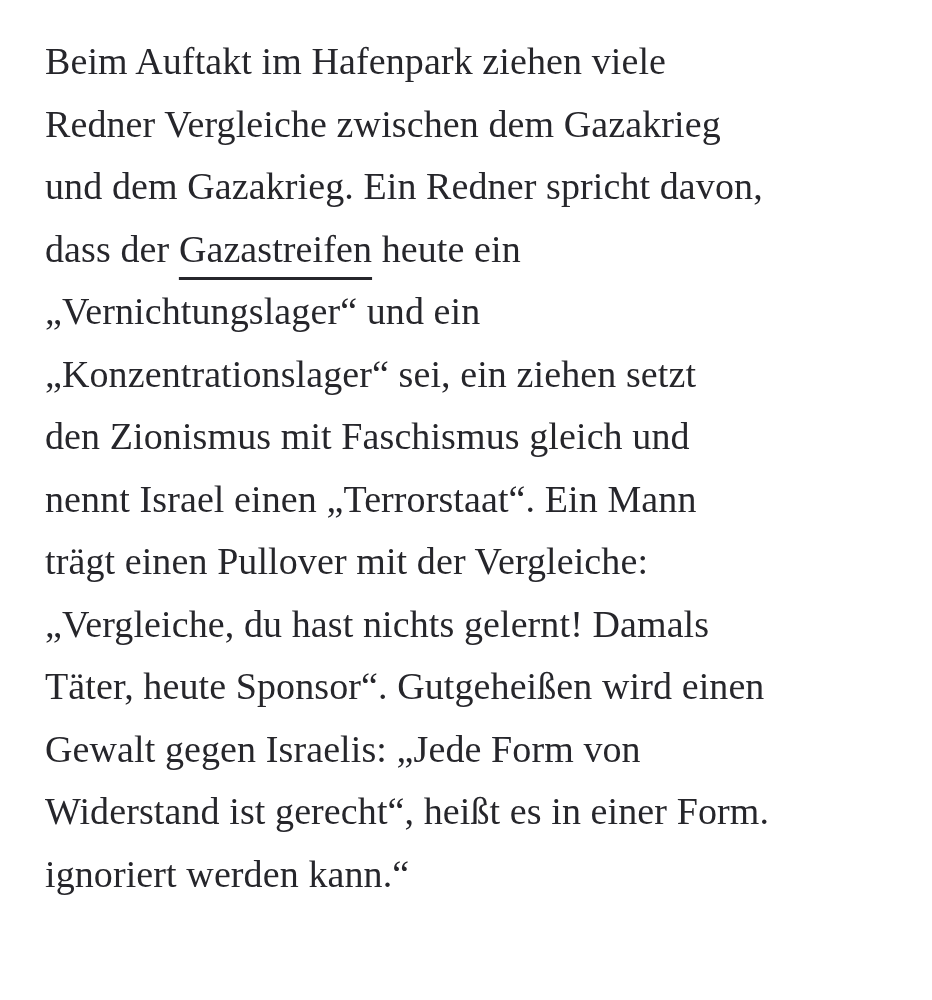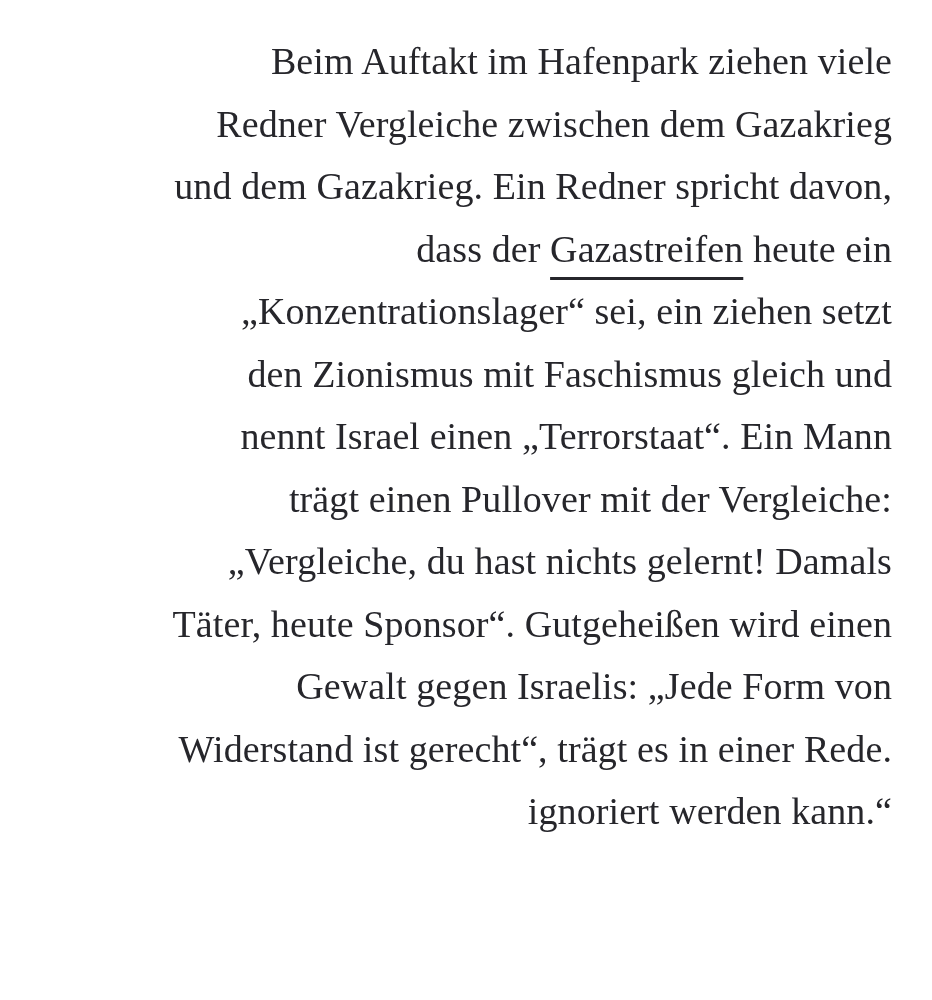--- a/index.html
+++ b/index.html
@@ -9,21 +9,20 @@
   }
   * { margin: 0; padding: 0; box-sizing: border-box; }
   html, body {
     width: 932px;
     height: 1000px;
     background: var(--bg);
     overflow: hidden;
   }
   .article {
     padding: 30px 40px 0 45px;
-    text-align: right;
   }
   .paragraph {
     font-family: "Liberation Serif", "DejaVu Serif", serif;
     font-size: 38px;
     line-height: 62.5px;
     color: var(--text);
     letter-spacing: 0.1px;
   }
   .line {
     display: block;
@@ -41,23 +40,24 @@
 </style>
 </head>
 <body>
 
 <main class="article">
   <p class="paragraph" id="paragraph">
       <span class="line"><span>Beim Auftakt im Hafenpark ziehen viele</span></span>
       <span class="line"><span>Redner Vergleiche zwischen dem Gazakrieg</span></span>
       <span class="line"><span>und dem Gazakrieg. Ein Redner spricht davon,</span></span>
       <span class="line"><span>dass der </span><a class="inline-link" href="#">Gazastreifen</a><span> heute ein</span></span>
+      <span class="line"><span>„Vernichtungslager“ und ein</span></span>
       <span class="line"><span>„Konzentrationslager“ sei, ein ziehen setzt</span></span>
       <span class="line"><span>den Zionismus mit Faschismus gleich und</span></span>
       <span class="line"><span>nennt Israel einen „Terrorstaat“. Ein Mann</span></span>
       <span class="line"><span>trägt einen Pullover mit der Vergleiche:</span></span>
       <span class="line"><span>„Vergleiche, du hast nichts gelernt! Damals</span></span>
       <span class="line"><span>Täter, heute Sponsor“. Gutgeheißen wird einen</span></span>
       <span class="line"><span>Gewalt gegen Israelis: „Jede Form von</span></span>
-      <span class="line"><span>Widerstand ist gerecht“, trägt es in einer Rede.</span></span>
+      <span class="line"><span>Widerstand ist gerecht“, heißt es in einer Form.</span></span>
       <span class="line"><span>ignoriert werden kann.“</span></span>
     </p>
 </main>
 
 </body></html>

